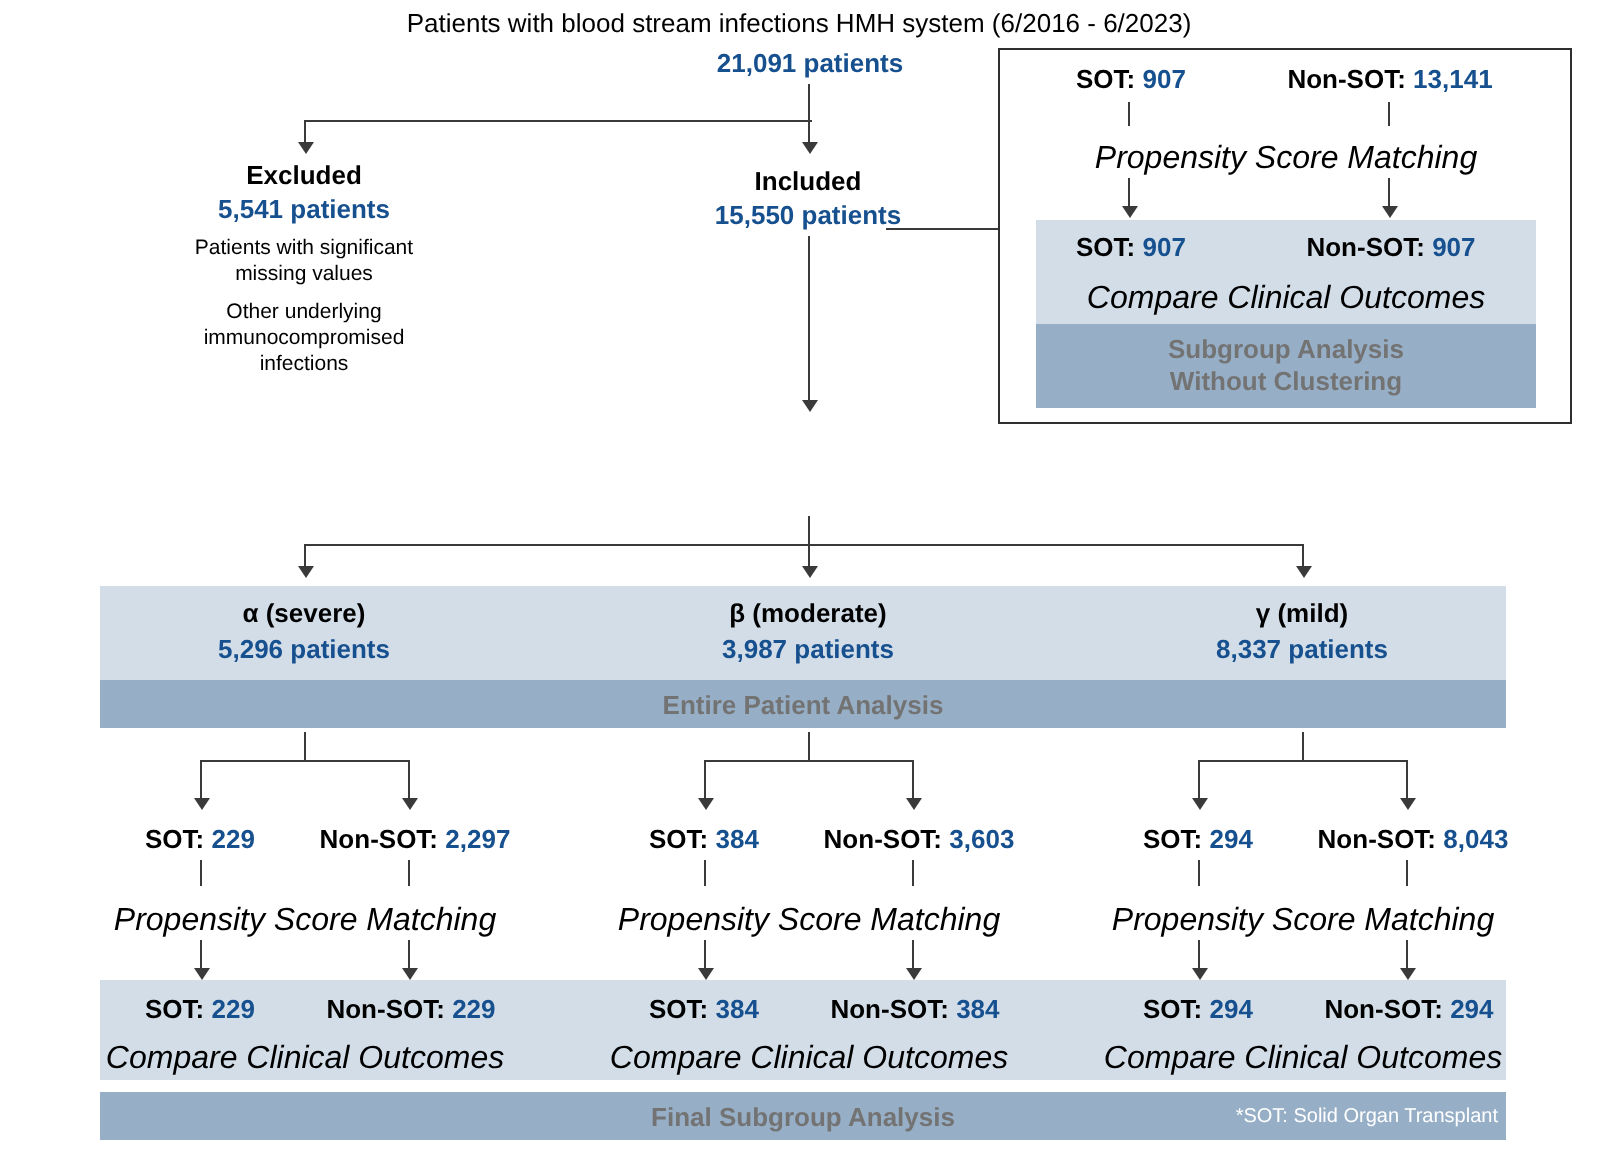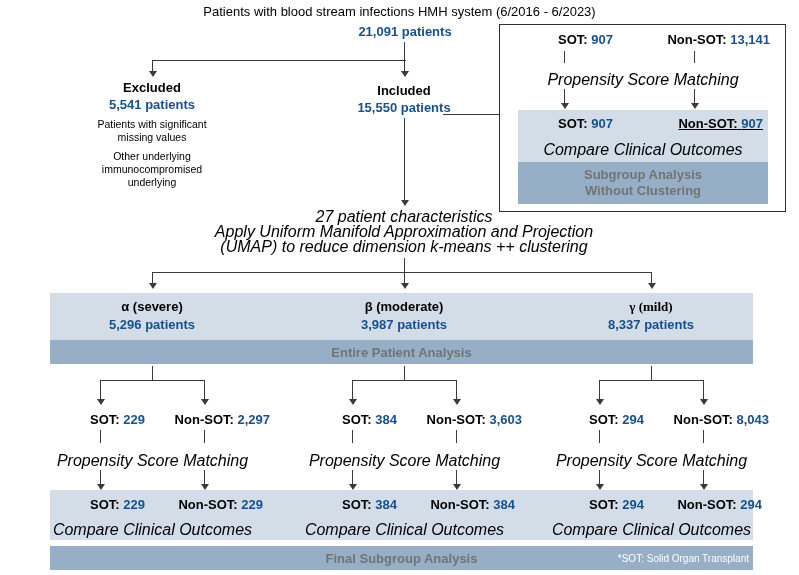--- a/index.html
+++ b/index.html
@@ -17,21 +17,21 @@
   .t10{font-size:10px;}
   .line{position:absolute;background:#3a3a3a;}
   .vline{width:1.4px;}
   .hline{height:1.4px;}
   .arrow{position:absolute;width:0;height:0;border-left:4px solid transparent;
          border-right:4px solid transparent;border-top:6px solid #3a3a3a;}
   .band-light{position:absolute;background:#d2dde8;}
   .band-dark{position:absolute;background:#97afc6;}
   .band-dark-label{color:#737373;font-weight:bold;font-size:13px;text-align:center;}
   .inset{position:absolute;border:1.5px solid #2f2f2f;background:#ffffff;}
-  .nowrap{white-space:nowrap;text-align:right;}
+  .nowrap{white-space:nowrap;}
   .lh13{line-height:13px;}
   .lh15{line-height:15px;}
 </style>
 </head>
 <body>
 
 <div id="stage">
 
   <div class="abs ctr t13" style="left:0;top:4px;width:799px;">Patients with blood stream infections HMH system (6/2016 - 6/2023)</div>
   <div class="abs ctr t13 bold blue" style="left:220px;top:24px;width:370px;">21,091 patients</div>
@@ -46,52 +46,47 @@
 
   <div class="abs ctr t13 bold" style="left:52px;top:80px;width:200px;">Excluded</div>
   <div class="abs ctr t13 bold blue" style="left:52px;top:97px;width:200px;">5,541 patients</div>
   <div class="abs ctr t105 lh13" style="left:52px;top:118px;width:200px;">
     <div>Patients with significant</div>
     <div>missing values</div>
   </div>
   <div class="abs ctr t105 lh13" style="left:52px;top:150px;width:200px;">
     <div>Other underlying</div>
     <div>immunocompromised</div>
-    <div>underlying</div>
+    <div>infections</div>
   </div>
 
   <div class="abs ctr t13 bold" style="left:304px;top:83px;width:200px;">Included</div>
   <div class="abs ctr t13 bold blue" style="left:304px;top:100px;width:200px;">15,550 patients</div>
 
   <div class="line hline" style="left:443px;top:114px;width:58px;"></div>
 
   <div class="line vline" style="left:404px;top:118px;height:84px;"></div>
   <div class="arrow" style="left:401px;top:200px;"></div>
 
-  <div class="abs ctr t12 lh15" style="left:154px;top:209px;width:500px;">
-    <div>27 patient characteristics</div>
-    <div>Apply Uniform Manifold Approximation and Projection</div>
-    <div>(UMAP) to reduce dimension k-means ++ clustering</div>
-  </div>
 
   <div class="line vline" style="left:404px;top:258px;height:15px;"></div>
   <div class="line hline" style="left:152px;top:272px;width:500px;"></div>
   <div class="line vline" style="left:152px;top:272px;height:13px;"></div>
   <div class="arrow" style="left:149px;top:283px;"></div>
   <div class="line vline" style="left:404px;top:272px;height:13px;"></div>
   <div class="arrow" style="left:401px;top:283px;"></div>
   <div class="line vline" style="left:651px;top:272px;height:13px;"></div>
   <div class="arrow" style="left:648px;top:283px;"></div>
 
   <div class="band-light" style="left:50px;top:293px;width:703px;height:47px;"></div>
   <div class="abs ctr t13 bold" style="left:62px;top:299px;width:180px;">α (severe)</div>
   <div class="abs ctr t13 bold blue" style="left:62px;top:317px;width:180px;">5,296 patients</div>
   <div class="abs ctr t13 bold" style="left:314px;top:299px;width:180px;">β (moderate)</div>
   <div class="abs ctr t13 bold blue" style="left:314px;top:317px;width:180px;">3,987 patients</div>
-  <div class="abs ctr t13 bold" style="left:561px;top:299px;width:180px;font-family:Liberation Serif, serif;">γ (mild)</div>
+  <div class="abs ctr t13 bold" style="left:561px;top:299px;width:180px;">γ (mild)</div>
   <div class="abs ctr t13 bold blue" style="left:561px;top:317px;width:180px;">8,337 patients</div>
 
   <div class="band-dark" style="left:50px;top:340px;width:703px;height:24px;"></div>
   <div class="abs band-dark-label" style="left:50px;top:345px;width:703px;text-align:center;">Entire Patient Analysis</div>
 
   <div class="line vline" style="left:152px;top:366px;height:15px;"></div>
   <div class="line hline" style="left:100px;top:380px;width:105px;"></div>
   <div class="line vline" style="left:100px;top:380px;height:21px;"></div>
   <div class="arrow" style="left:97px;top:399px;"></div>
   <div class="line vline" style="left:204px;top:380px;height:21px;"></div>
@@ -210,21 +205,21 @@
     <div class="line vline" style="left:64px;top:64px;height:16px;"></div>
     <div class="arrow" style="left:61px;top:78px;"></div>
     <div class="line vline" style="left:194px;top:64px;height:16px;"></div>
     <div class="arrow" style="left:191px;top:78px;"></div>
 
     <div class="band-light" style="left:18px;top:85px;width:250px;height:52px;"></div>
     <div class="abs ctr t13 bold nowrap" style="left:18px;top:91px;width:95px;">
       <span>SOT:</span>
       <span class="blue">907</span>
     </div>
-    <div class="abs ctr t13 bold nowrap" style="left:128px;top:91px;width:135px;text-decoration:underline;">
+    <div class="abs ctr t13 bold nowrap" style="left:128px;top:91px;width:135px;">
       <span>Non-SOT:</span>
       <span class="blue">907</span>
     </div>
     <div class="abs ctr t12 ital" style="left:18px;top:116px;width:250px;">Compare Clinical Outcomes</div>
 
     <div class="band-dark" style="left:18px;top:137px;width:250px;height:42px;"></div>
     <div class="abs band-dark-label" style="left:18px;top:142px;width:250px;">Subgroup Analysis</div>
     <div class="abs band-dark-label" style="left:18px;top:158px;width:250px;">Without Clustering</div>
   </div>
 

